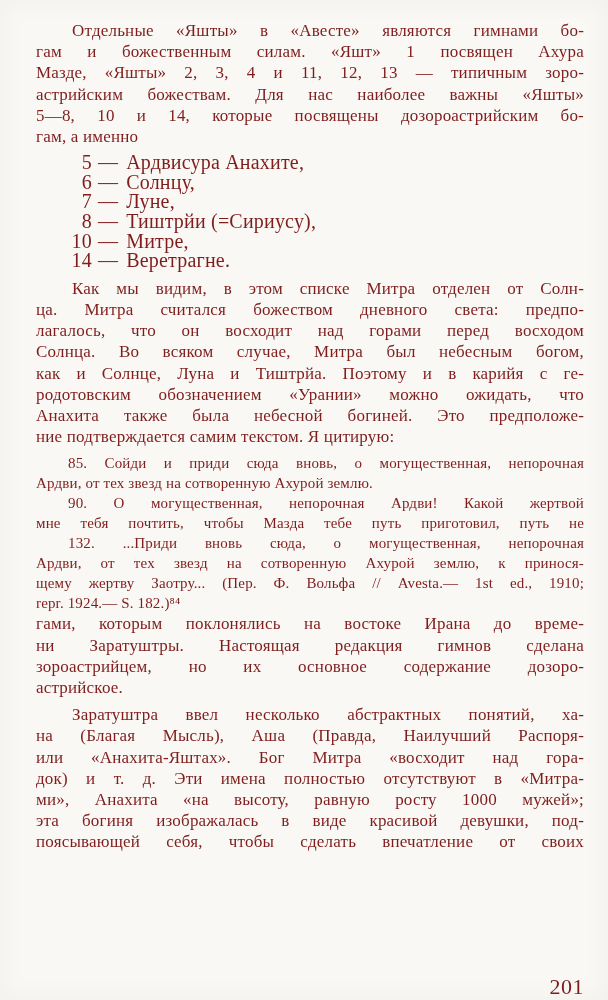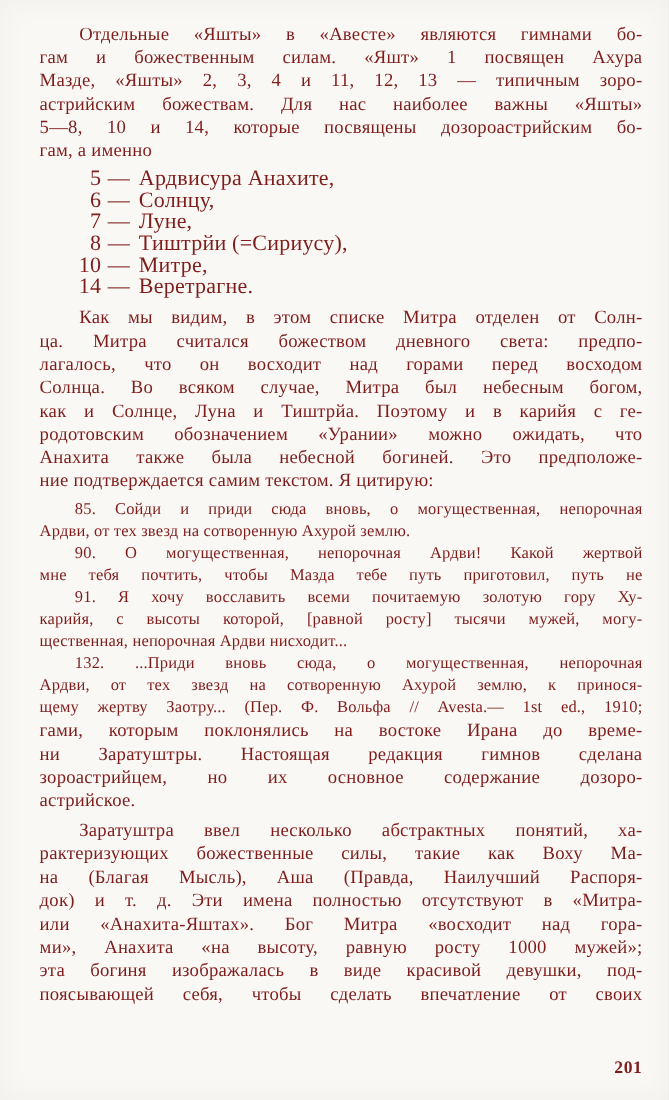--- a/index.html
+++ b/index.html
@@ -67,24 +67,23 @@
     letter-spacing: 0.15px;
   }
   .quote .bl.ind {
     text-indent: 32px;
   }
   .qpara { margin: 0; }
 
   .pageno {
     position: absolute;
     right: 24px;
-    bottom: 20px;
-    font-size: 16px;
+    bottom: 0;
+    font-size: 22px;
     letter-spacing: 0.5px;
-    font-weight: bold;
   }
 </style>
 </head>
 <body>
 
 <div class="page">
   <div class="content">
 
     <div class="para">
       <div class="bl ind">Отдельные «Яшты» в «Авесте» являются гимнами бо-</div>
@@ -130,44 +129,39 @@
     <div class="quote">
       <div class="qpara">
         <div class="bl ind">85. Сойди и приди сюда вновь, о могущественная, непорочная</div>
         <div class="bl last">Ардви, от тех звезд на сотворенную Ахурой землю.</div>
       </div>
       <div class="qpara">
         <div class="bl ind">90. О могущественная, непорочная Ардви! Какой жертвой</div>
         <div class="bl">мне тебя почтить, чтобы Мазда тебе путь приготовил, путь не</div>
       </div>
       <div class="qpara">
-        <div class="bl ind">91. Я хочу восславить всеми почитаемую золотую гору Ху-</div>
-        <div class="bl">карийя, с высоты которой, [равной росту] тысячи мужей, могу-</div>
-        <div class="bl last">щественная, непорочная Ардви нисходит...</div>
-      </div>
-      <div class="qpara">
         <div class="bl ind">132. ...Приди вновь сюда, о могущественная, непорочная</div>
         <div class="bl">Ардви, от тех звезд на сотворенную Ахурой землю, к принося-</div>
         <div class="bl">щему жертву Заотру... (Пер. Ф. Вольфа // Avesta.— 1st ed., 1910;</div>
+        <div class="bl last">repr. 1924.— S. 182.)⁸⁴</div>
       </div>
     </div>
 
     <div class="para">
       <div class="bl">гами, которым поклонялись на востоке Ирана до време-</div>
       <div class="bl">ни Заратуштры. Настоящая редакция гимнов сделана</div>
       <div class="bl">зороастрийцем, но их основное содержание дозоро-</div>
       <div class="bl last">астрийское.</div>
     </div>
 
     <div class="para">
       <div class="bl ind">Заратуштра ввел несколько абстрактных понятий, ха-</div>
-      <div class="bl">рактеризующих божественные силы, такие как Воху Ма-</div>
       <div class="bl">на (Благая Мысль), Аша (Правда, Наилучший Распоря-</div>
+      <div class="bl">или «Анахита-Яштах». Бог Митра «восходит над гора-</div>
       <div class="bl">док) и т. д. Эти имена полностью отсутствуют в «Митра-</div>
-      <div class="bl">или «Анахита-Яштах». Бог Митра «восходит над гора-</div>
       <div class="bl">ми», Анахита «на высоту, равную росту 1000 мужей»;</div>
       <div class="bl">эта богиня изображалась в виде красивой девушки, под-</div>
       <div class="bl">поясывающей себя, чтобы сделать впечатление от своих</div>
     </div>
 
   </div>
 
   <div class="pageno">201</div>
 </div>
 

